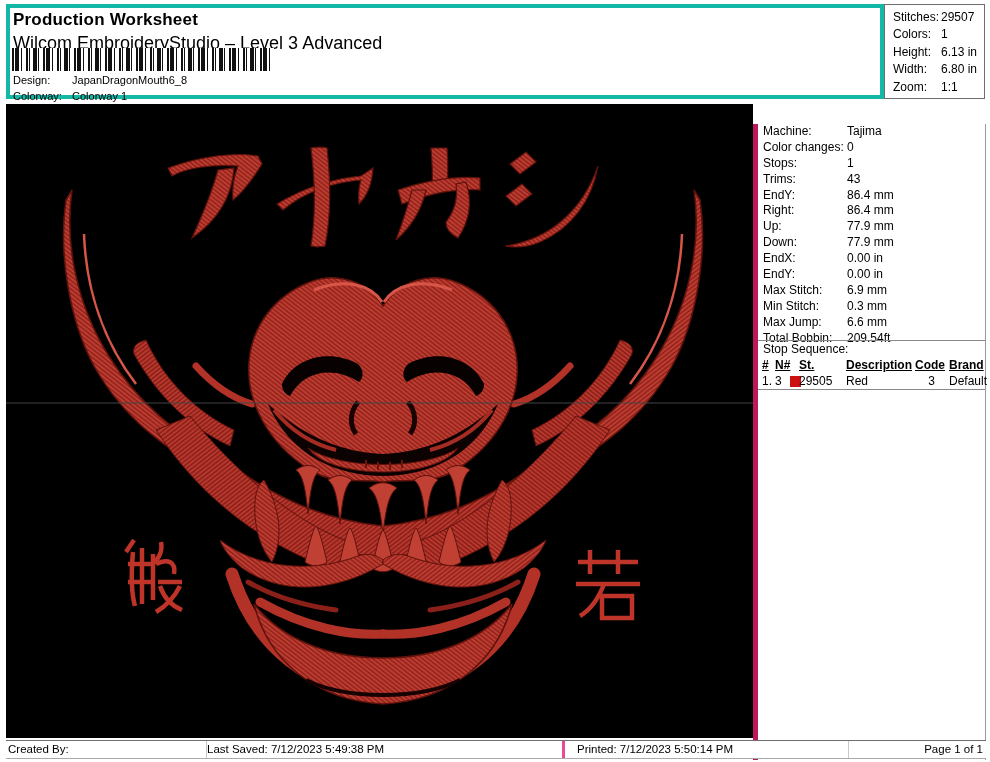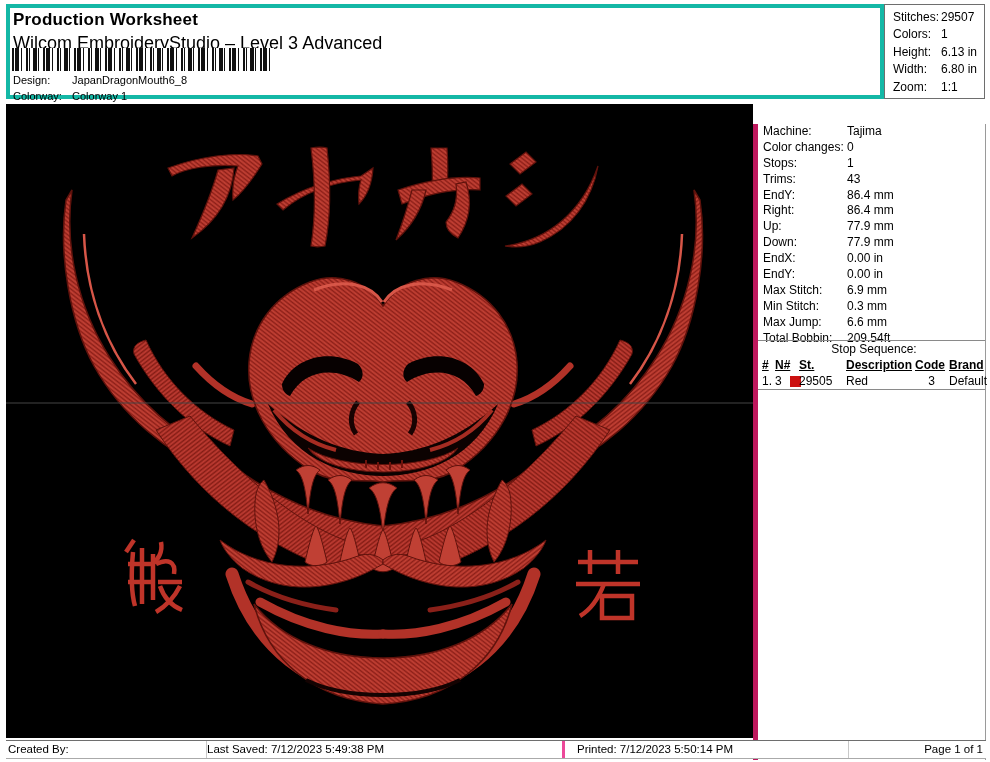--- a/index.html
+++ b/index.html
@@ -28,21 +28,21 @@
   
   .canvas{position:absolute;left:6px;top:104px;width:747px;height:634px;background:#000;}
   .side{position:absolute;left:753px;top:104px;width:233px;height:636px;
         border-left:5px solid #be185d;border-right:1px solid #9a9a9a;
         box-sizing:border-box;background:#fff;font-size:12px;margin-top:20px;}
   .m-row{position:relative;height:15.9px;line-height:15.9px;white-space:nowrap;}
   .m-row .lbl{position:absolute;left:5px;}
   .m-row .val{position:absolute;left:89px;}
   .stopseq{position:absolute;left:0;top:216px;width:100%;
            border-top:1px solid #8a8a8a;border-bottom:1px solid #8a8a8a;}
-  .ss-title{height:17px;line-height:17px;padding-left:5px;text-align:center;}
+  .ss-title{height:17px;line-height:17px;padding-left:5px;}
   .ss-head,.ss-row{position:relative;height:15.5px;line-height:15.5px;font-size:12px;}
   .ss-head span{font-weight:bold;text-decoration:underline;position:absolute;}
   .ss-row span{position:absolute;}
   .c-num{left:4px;} .c-n{left:17px;}
   .c-st{left:41px;width:38px;text-align:left;}
   .c-desc{left:88px;} .c-code{left:157px;width:20px;text-align:right;} .c-brand{left:191px;}
   .swatch{position:absolute;left:32px;top:2px;width:11px;height:11px;background:#cc1111;}
 
   
   .footer{position:absolute;left:6px;top:740px;width:980px;height:19px;display:flex;

